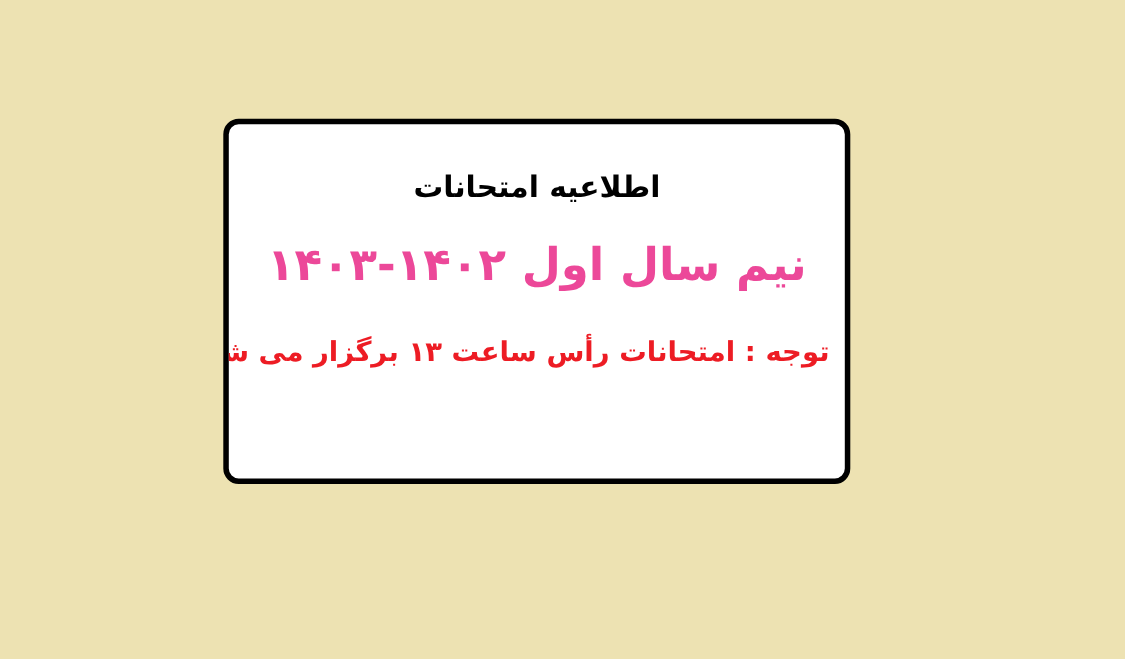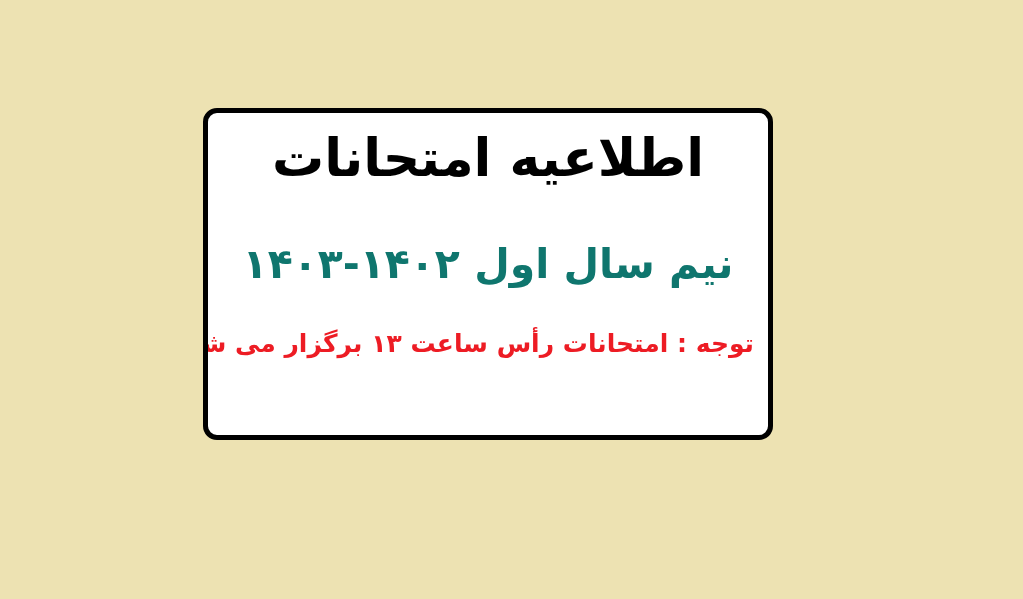--- a/index.html
+++ b/index.html
@@ -51,32 +51,32 @@
   .line {
     width: 100%;
     text-align: center;
     direction: rtl;
     unicode-bidi: isolate;
     white-space: nowrap;
     line-height: 1.0;
   }
 
   .headline-primary {
-    margin-top: 19px;
-    font-size: 52px;
+    margin-top: 44px;
+    font-size: 27px;
     font-weight: bold;
     color: #000000;
     letter-spacing: 0px;
   }
 
   .headline-secondary {
-    margin-top: 60px;
+    margin-top: 36px;
     font-size: 41px;
     font-weight: bold;
-    color: #0f766e;
+    color: #ec4899;
   }
 
   .notice-line {
     margin-top: 46px;
     font-size: 25px;
     font-weight: bold;
     color: #ed1c24;
   }
 </style>
 </head>

